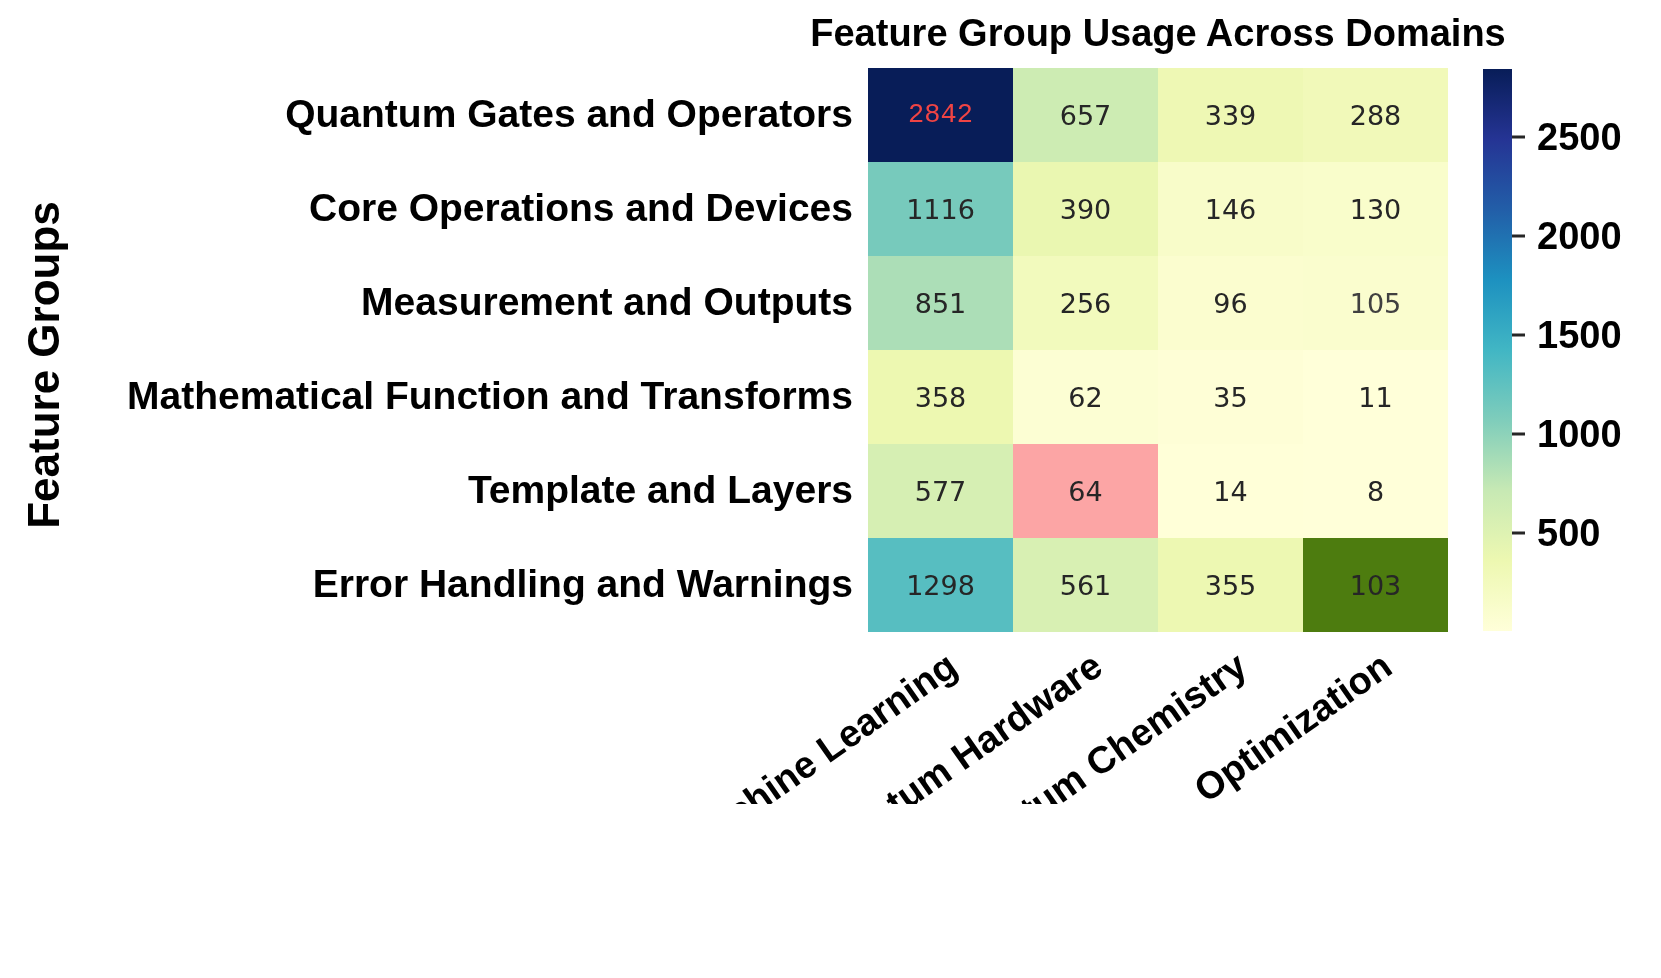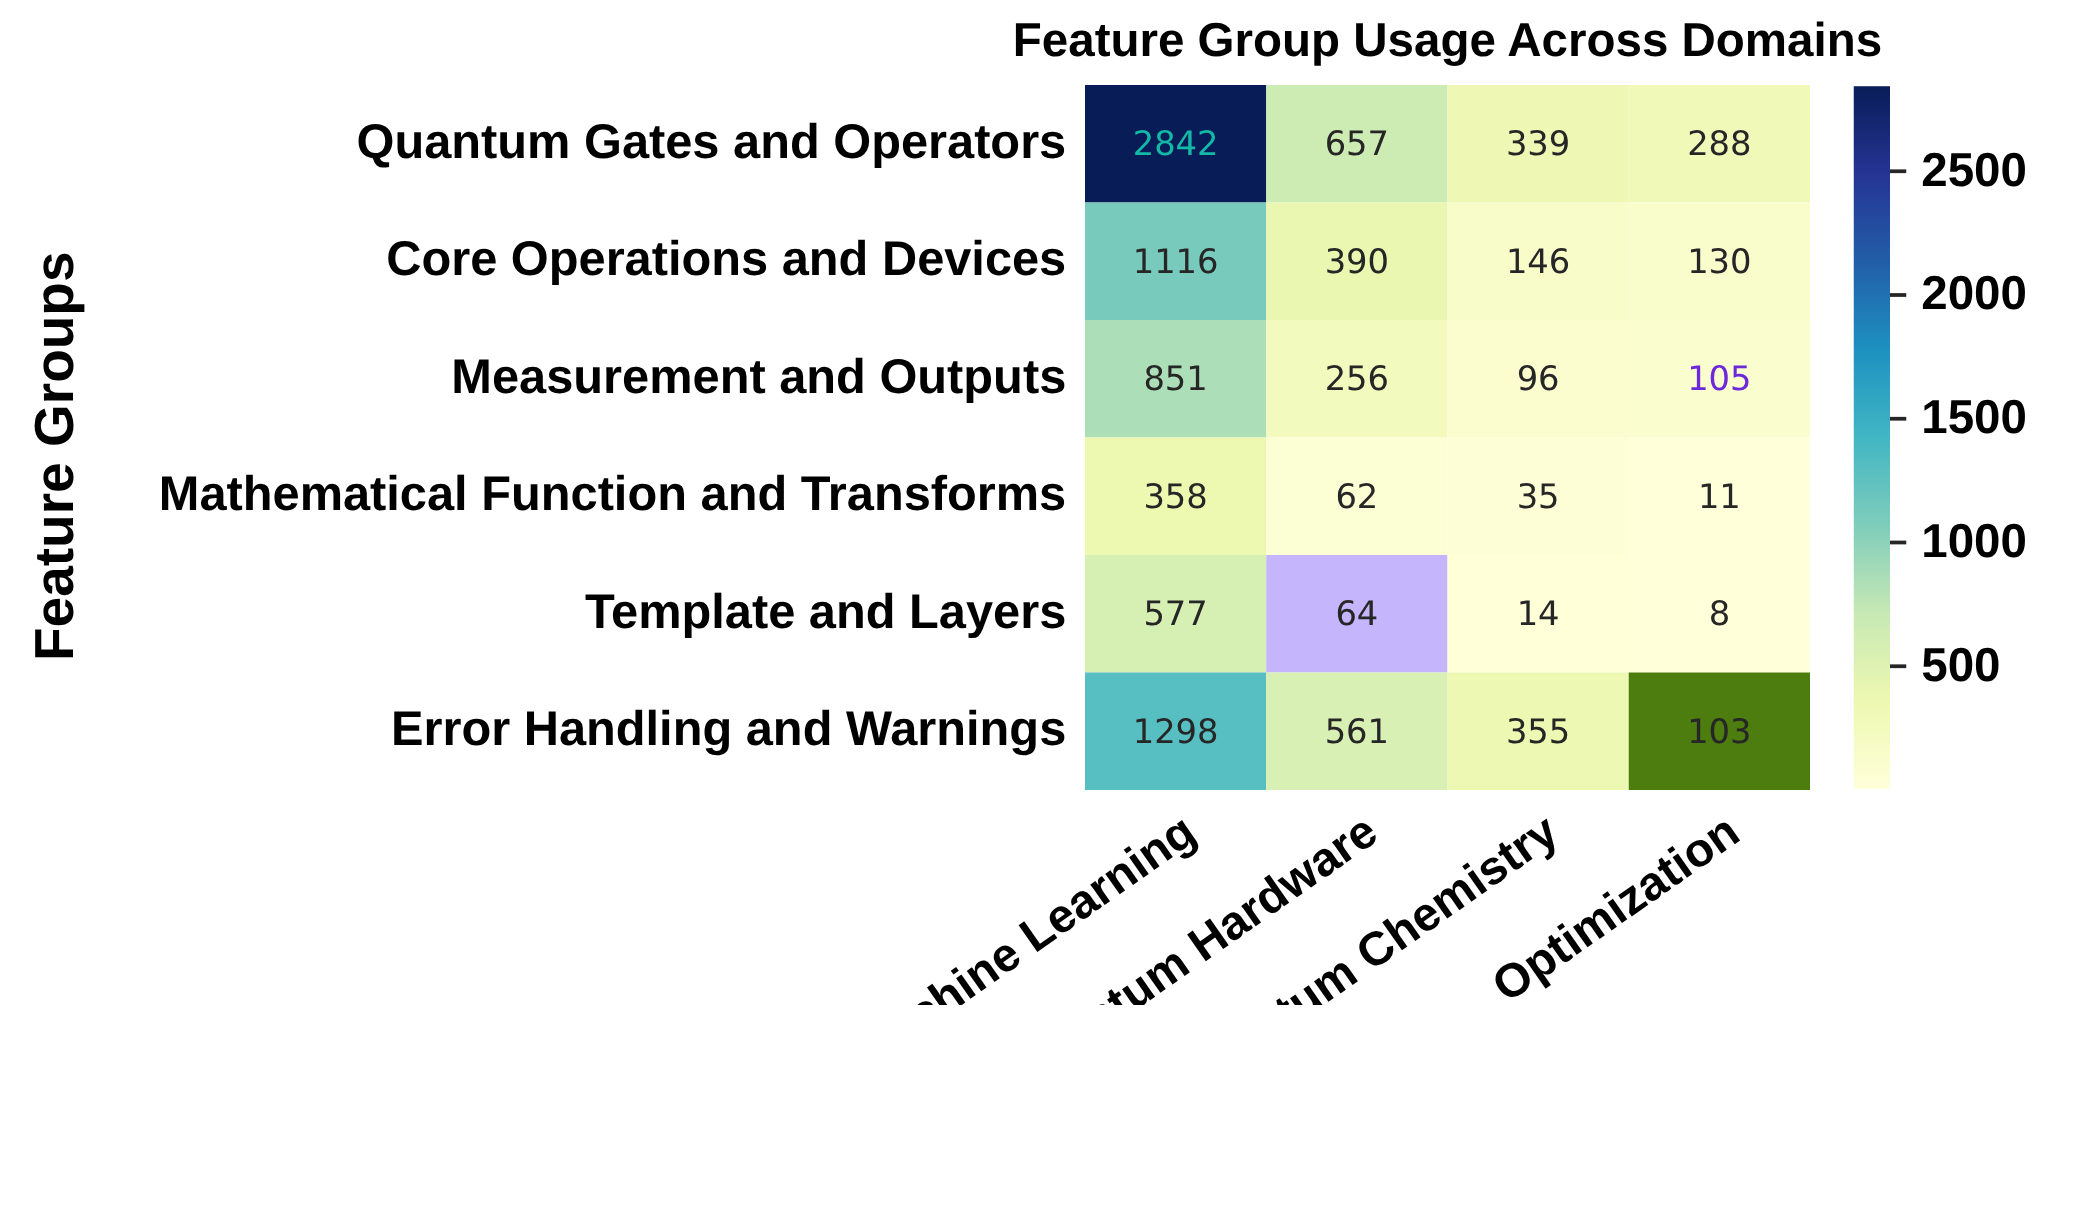--- a/index.html
+++ b/index.html
@@ -95,21 +95,21 @@
 </head>
 <body>
 
 <div id="figure">
   <div class="title">Feature Group Usage Across Domains</div>
   <div class="ylabel">Feature Groups</div>
   <div class="xlabel">Domains</div>
 
   <div id="heatmap">
       <div class="cell" style="left: 0px; top: 0px; background: rgb(8, 29, 88);">
-        <span style="color: #14b8a6;">2842</span>
+        <span style="color: #ef4444; font-family: Liberation Mono, monospace;">2842</span>
       </div>
       <div class="cell" style="left: 145px; top: 0px; background: rgb(205, 236, 179);">
         <span style="color: rgb(38, 38, 38);">657</span>
       </div>
       <div class="cell" style="left: 290px; top: 0px; background: rgb(238, 248, 180);">
         <span style="color: rgb(38, 38, 38);">339</span>
       </div>
       <div class="cell" style="left: 435px; top: 0px; background: rgb(241, 249, 185); text-align: right;">
         <span style="color: rgb(38, 38, 38);">288</span>
       </div>
@@ -128,38 +128,38 @@
       <div class="cell" style="left: 0px; top: 188px; background: rgb(172, 222, 183);">
         <span style="color: rgb(38, 38, 38);">851</span>
       </div>
       <div class="cell" style="left: 145px; top: 188px; background: rgb(242, 250, 189);">
         <span style="color: rgb(38, 38, 38);">256</span>
       </div>
       <div class="cell" style="left: 290px; top: 188px; background: rgb(251, 253, 207);">
         <span style="color: rgb(38, 38, 38);">96</span>
       </div>
       <div class="cell" style="left: 435px; top: 188px; background: rgb(250, 253, 206);">
-        <span style="color: #6d28d9;">105</span>
+        <span style="color: #404040;">105</span>
       </div>
       <div class="cell" style="left: 0px; top: 282px; background: rgb(237, 248, 177);">
         <span style="color: rgb(38, 38, 38);">358</span>
       </div>
       <div class="cell" style="left: 145px; top: 282px; background: rgb(252, 254, 211);">
         <span style="color: rgb(38, 38, 38);">62</span>
       </div>
       <div class="cell" style="left: 290px; top: 282px; background: rgb(254, 254, 214);">
         <span style="color: rgb(38, 38, 38);">35</span>
       </div>
       <div class="cell" style="left: 435px; top: 282px; background: rgb(255, 255, 217);">
         <span style="color: rgb(38, 38, 38);">11</span>
       </div>
       <div class="cell" style="left: 0px; top: 376px; background: rgb(214, 239, 179);">
         <span style="color: rgb(38, 38, 38);">577</span>
       </div>
-      <div class="cell" style="left: 145px; top: 376px; background: #c4b5fd;">
+      <div class="cell" style="left: 145px; top: 376px; background: #fca5a5;">
         <span style="color: rgb(38, 38, 38);">64</span>
       </div>
       <div class="cell" style="left: 290px; top: 376px; background: rgb(255, 255, 216);">
         <span style="color: rgb(38, 38, 38);">14</span>
       </div>
       <div class="cell" style="left: 435px; top: 376px; background: rgb(255, 255, 217);">
         <span style="color: rgb(38, 38, 38);">8</span>
       </div>
       <div class="cell" style="left: 0px; top: 470px; background: rgb(87, 190, 193);">
         <span style="color: rgb(38, 38, 38);">1298</span>

